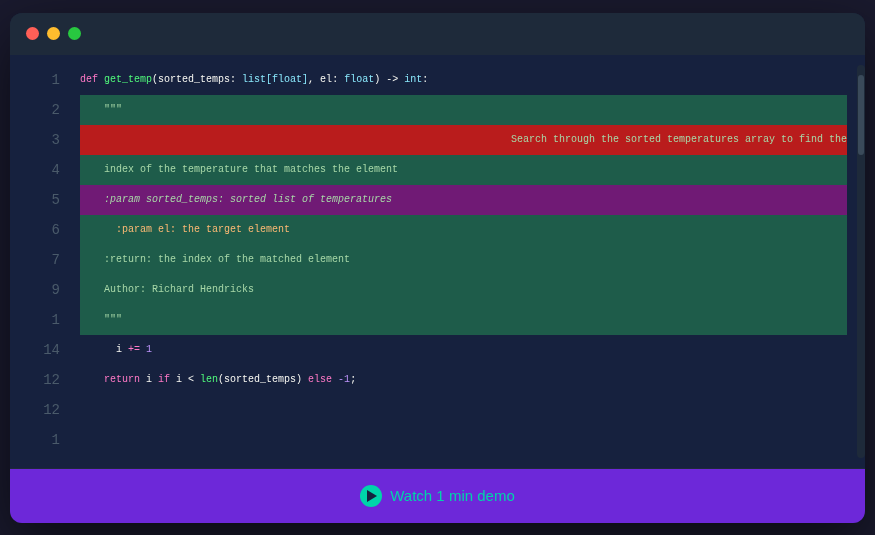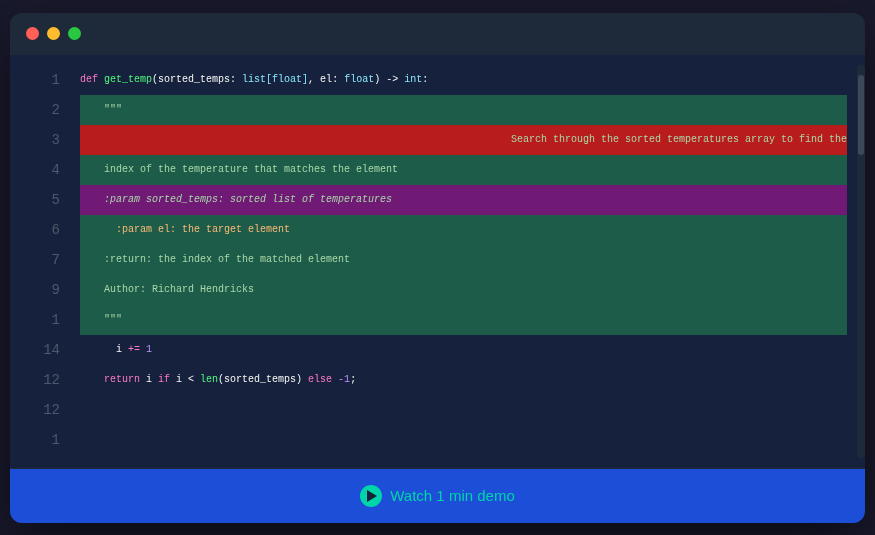--- a/index.html
+++ b/index.html
@@ -100,21 +100,21 @@
       top: 10px;
       left: 1px;
     }
 
     .bottom-bar {
       height: 55px;
       display: flex;
       align-items: center;
       justify-content: center;
       gap: 10px;
-      background: #1d4ed8;
+      background: #6d28d9;
       border-top: 1px solid #1e2a3a;
     }
 
     .watch-btn {
       display: flex;
       align-items: center;
       gap: 8px;
       color: #00d4aa;
       font-size: 15px;
       font-family: Arial, sans-serif;

